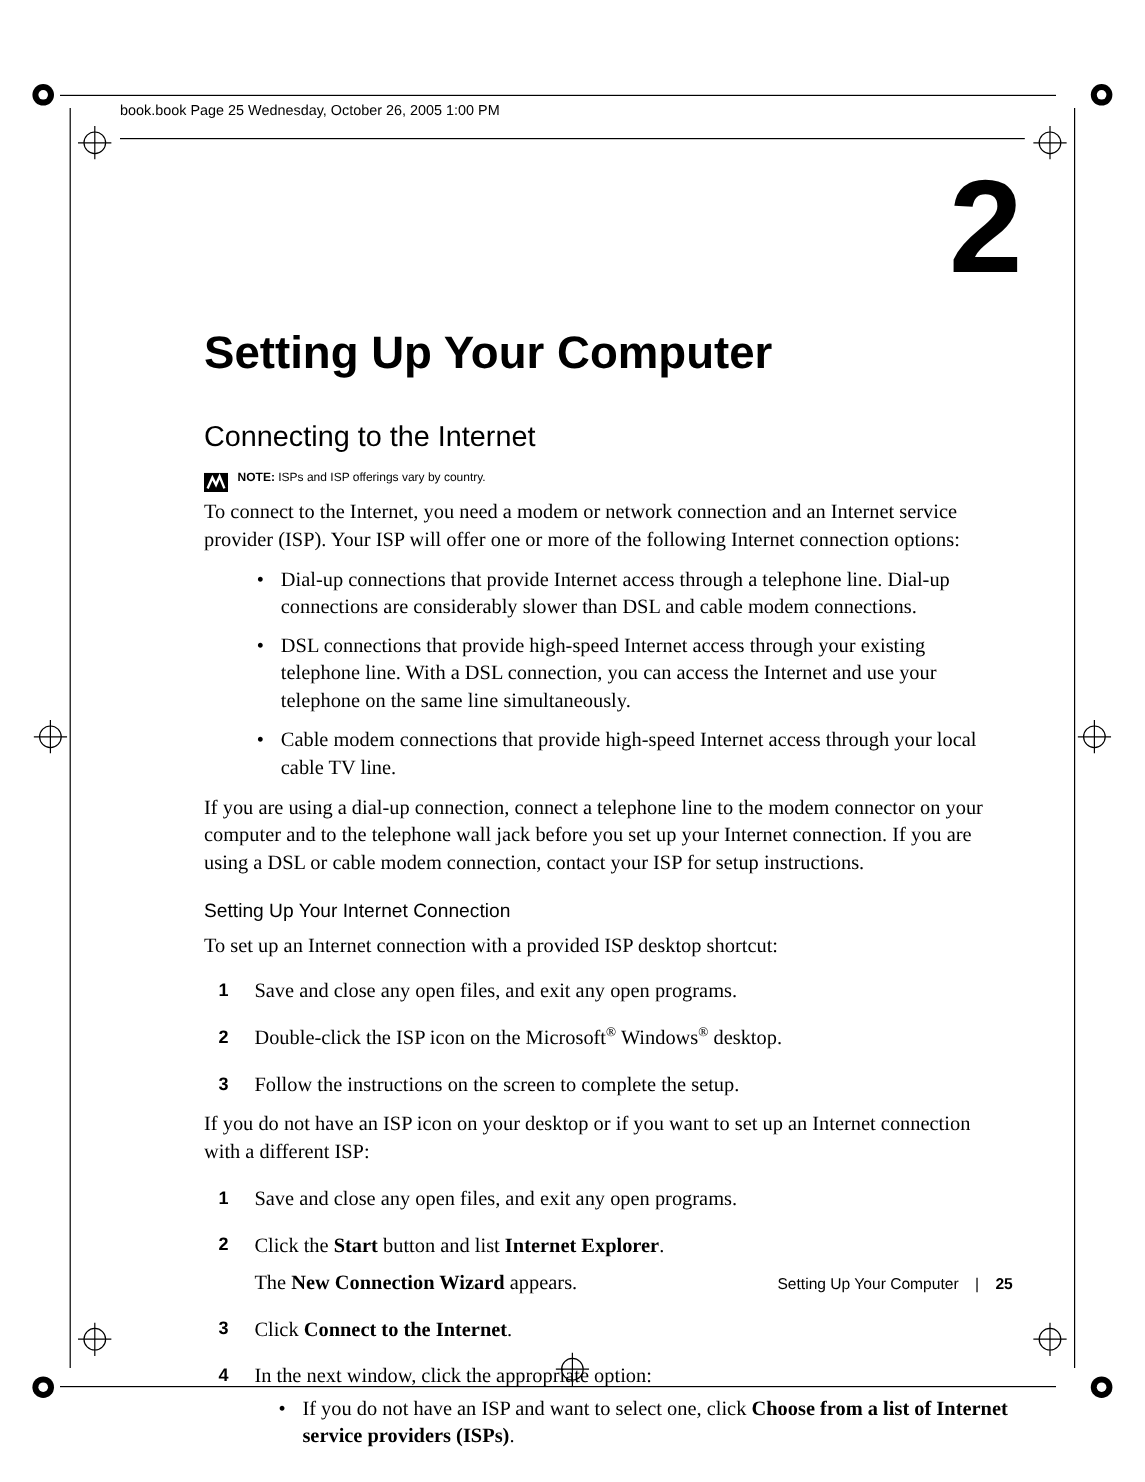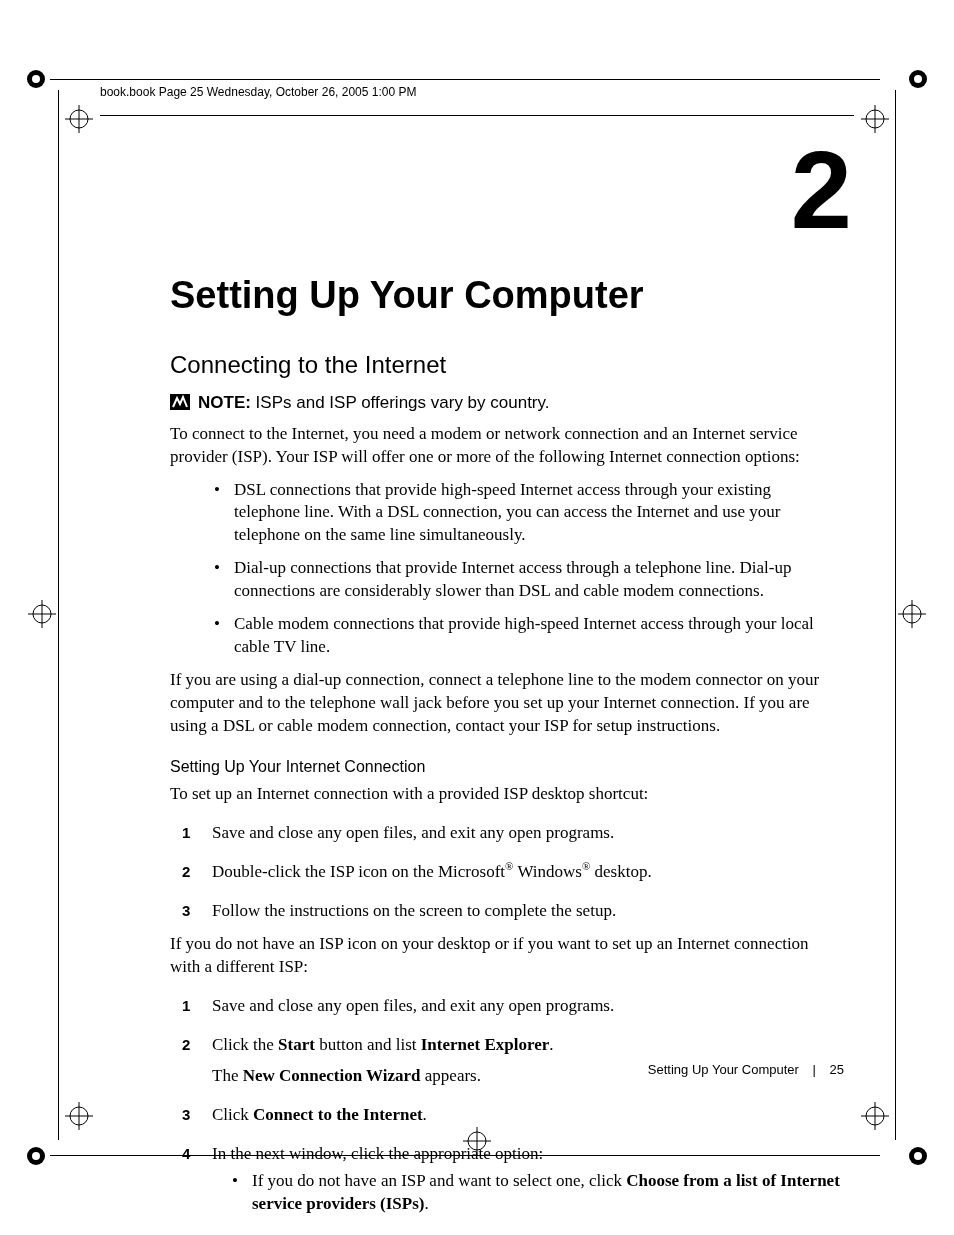--- a/index.html
+++ b/index.html
@@ -52,21 +52,21 @@
   .content{
     position:absolute;left:170px;top:270px;width:670px;
     font-size:17px;line-height:1.35;
   }
   .h1{font-size:38px;font-weight:700;margin:0 0 28px 0}
   .h2{font-size:24px;font-weight:400;margin:0 0 10px 0}
   .h3{font-size:16px;font-weight:400;margin:18px 0 6px 0}
 
   .note-row{display:flex;align-items:flex-start;gap:8px;margin-bottom:8px}
   .note-icon{width:20px;height:16px;flex:0 0 auto;position:relative;top:2px}
-  .note-text{font-size:17px}
+  .note-text{font-size:10px}
 
   p{margin:0 0 10px 0}
   ul.bul{list-style:none;padding:0;margin:4px 0 10px 0}
   ul.bul>li{position:relative;padding-left:34px;margin:0 0 10px 30px}
   ul.bul>li::before{content:"•";position:absolute;left:14px;top:0}
 
   ol.num{list-style:none;padding:0;margin:4px 0 10px 0;counter-reset:step}
   ol.num>li{position:relative;padding-left:34px;margin:16px 0 10px 8px;counter-increment:step}
   ol.num>li::before{
     content:counter(step);
@@ -77,21 +77,21 @@
   ol.num p{margin:8px 0 0 0}
 
   sup{font-size:0.65em;vertical-align:super;line-height:0}
   b{font-weight:700}
 
   .footer{
     position:absolute;left:170px;right:110px;top:1062px;
     text-align:right;font-size:13px;
   }
   .footer .sep{margin:0 10px;color:#000}
-  .footer .pn{font-weight:400}
+  .footer .pn{font-weight:700}
 </style>
 </head>
 <body>
 
 <div class="hline" style="left:50px;top:79px;width:830px"></div>
 <div class="hline" style="left:50px;bottom:79px;width:830px"></div>
 <div class="vline" style="left:58px;top:90px;height:1050px"></div>
 <div class="vline" style="right:58px;top:90px;height:1050px"></div>
 
 <div class="regmark tl">
@@ -183,22 +183,22 @@
           <rect x="0" y="0" width="20" height="16" fill="#000"></rect>
           <path d="M3 13 L7 4 L10 10 L13 3 L17 13" stroke="#fff" stroke-width="2" fill="none"></path>
         </svg>
     </span>
     <span class="note-text sans"><b>NOTE:</b><span> ISPs and ISP offerings vary by country.</span></span>
   </div>
 
   <p>To connect to the Internet, you need a modem or network connection and an Internet service provider (ISP). Your ISP will offer one or more of the following Internet connection options:</p>
 
   <ul class="bul">
+    <li>Dial-up connections that provide Internet access through a telephone line. Dial-up connections are considerably slower than DSL and cable modem connections.</li>
     <li>DSL connections that provide high-speed Internet access through your existing telephone line. With a DSL connection, you can access the Internet and use your telephone on the same line simultaneously.</li>
-    <li>Dial-up connections that provide Internet access through a telephone line. Dial-up connections are considerably slower than DSL and cable modem connections.</li>
     <li>Cable modem connections that provide high-speed Internet access through your local cable TV line.</li>
   </ul>
 
   <p>If you are using a dial-up connection, connect a telephone line to the modem connector on your computer and to the telephone wall jack before you set up your Internet connection. If you are using a DSL or cable modem connection, contact your ISP for setup instructions.</p>
 
   <div class="h3 sans">Setting Up Your Internet Connection</div>
   <p>To set up an Internet connection with a provided ISP desktop shortcut:</p>
 
   <ol class="num">
     <li>Save and close any open files, and exit any open programs.</li>

